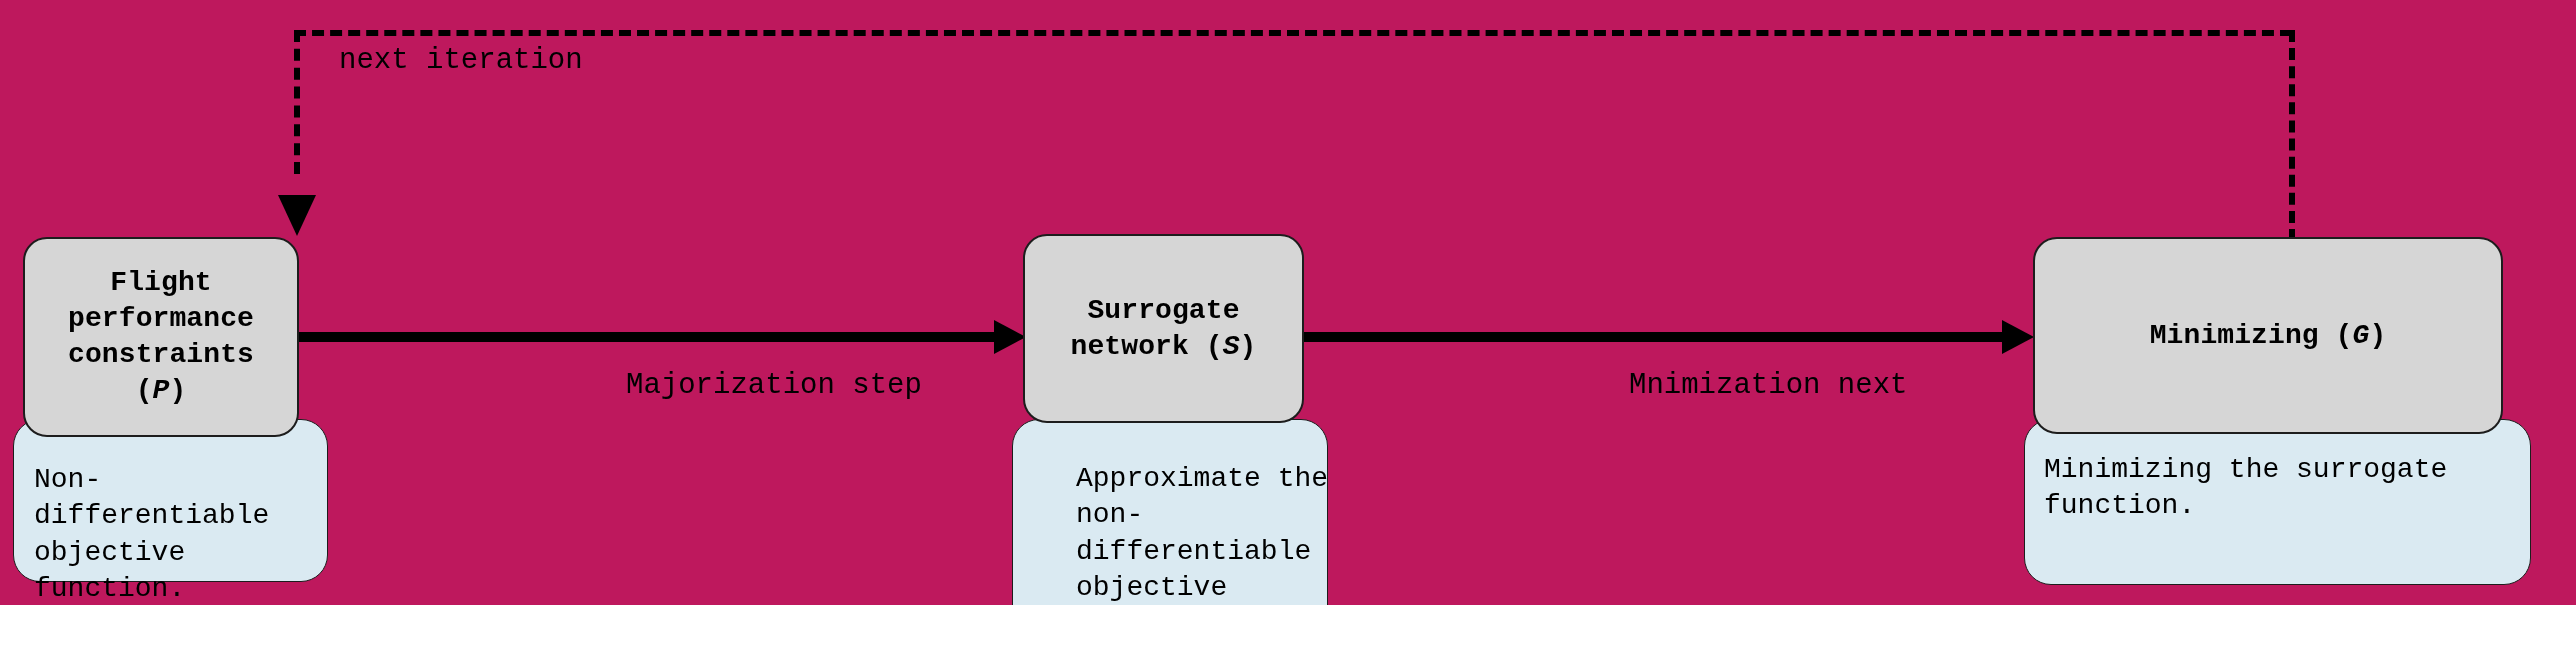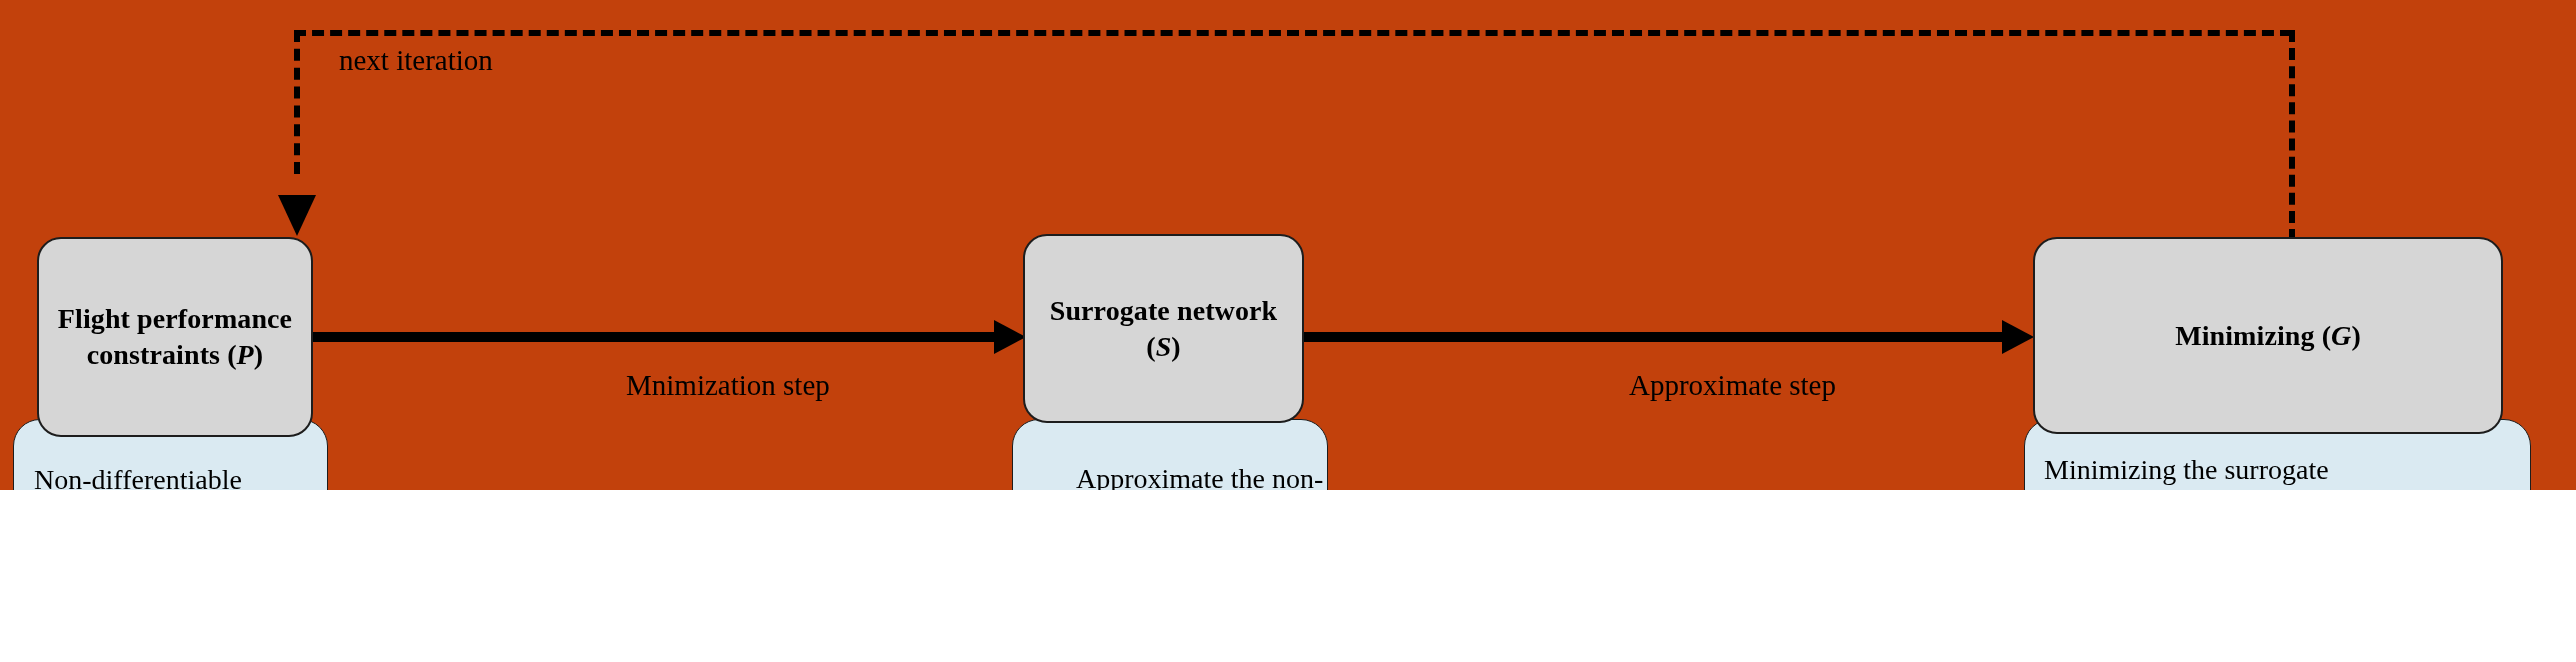--- a/index.html
+++ b/index.html
@@ -4,24 +4,24 @@
 <title>MM Framework Diagram</title>
 <style>
   html, body {
     margin: 0;
     padding: 0;
     background: #ffffff;
   }
   #canvas {
     position: relative;
     width: 2576px;
-    height: 490px;
-    background: #c2410c;
+    height: 605px;
+    background: #be185d;
     overflow: hidden;
-    font-family: Liberation Serif, serif;
+    font-family: Liberation Mono, monospace;
   }
 
   
   .block { position: absolute; }
 
   .panel-desc {
     position: absolute;
     background: #daeaf2;
     border: 1.4px solid #1d1d1d;
     border-radius: 27px;
@@ -111,21 +111,21 @@
 <div id="canvas">
 
   <div class="dash-v" style="left:2289px; top:30px; height:211px;"></div>
   <div class="dash-h" style="left:294px; top:30px; width:1998px;"></div>
   <div class="dash-v" style="left:294px; top:30px; height:144px;"></div>
   <div class="dash-head-down" style="left:278px; top:195px;"></div>
   <div class="edge-label" style="left:339px; top:44px;">next iteration</div>
 
   <div class="block">
     <div class="panel-desc" style="left:12.7px; top:419px; width:315px; height:163px;"></div>
-    <div class="panel-title" style="left:37px; top:237px; width:276px; height:200px;">
+    <div class="panel-title" style="left:23px; top:237px; width:276px; height:200px;">
       <div class="title-text">
         <span>Flight performance</span><br>
         <span>constraints (</span><em>P</em><span>)</span>
       </div>
     </div>
     <div class="desc-text" style="left:34px; top:462px; width:295px;">Non-differentiable
 objective function.</div>
   </div>
 
   <div class="block">
@@ -148,22 +148,22 @@
       </div>
     </div>
     <div class="desc-text" style="left:2044px; top:452px; width:492px;">Minimizing the surrogate
 function.</div>
   </div>
 
   <div class="arrow-solid" style="left:299px; top:337px; width:727px;">
     <div class="shaft" style="width:697px;"></div>
     <div class="head" style="left:695px;"></div>
   </div>
-  <div class="edge-label" style="left:626px; top:369px;">Mnimization step</div>
+  <div class="edge-label" style="left:626px; top:369px;">Majorization step</div>
 
   <div class="arrow-solid" style="left:1304px; top:337px; width:731px;">
     <div class="shaft" style="width:700px;"></div>
     <div class="head" style="left:698px;"></div>
   </div>
-  <div class="edge-label" style="left:1629px; top:369px;">Approximate step</div>
+  <div class="edge-label" style="left:1629px; top:369px;">Mnimization next</div>
 
 </div>
 
 
 </body></html>

